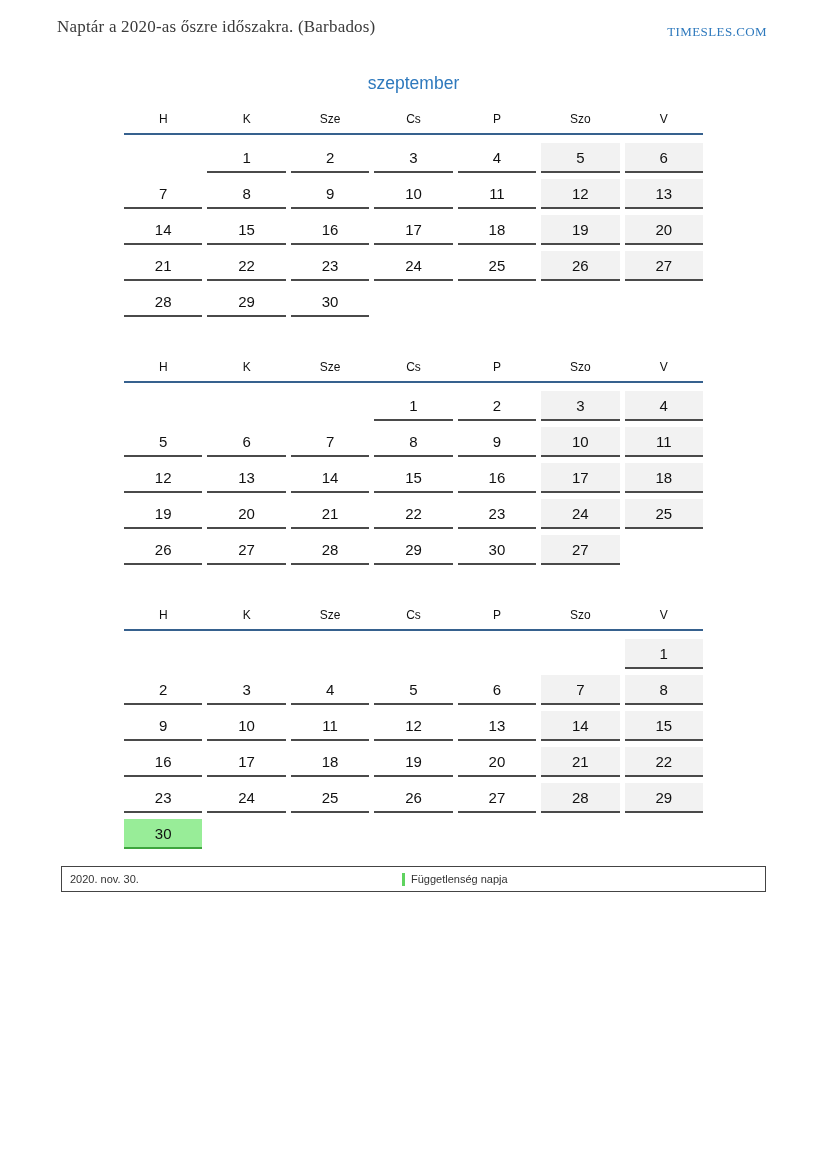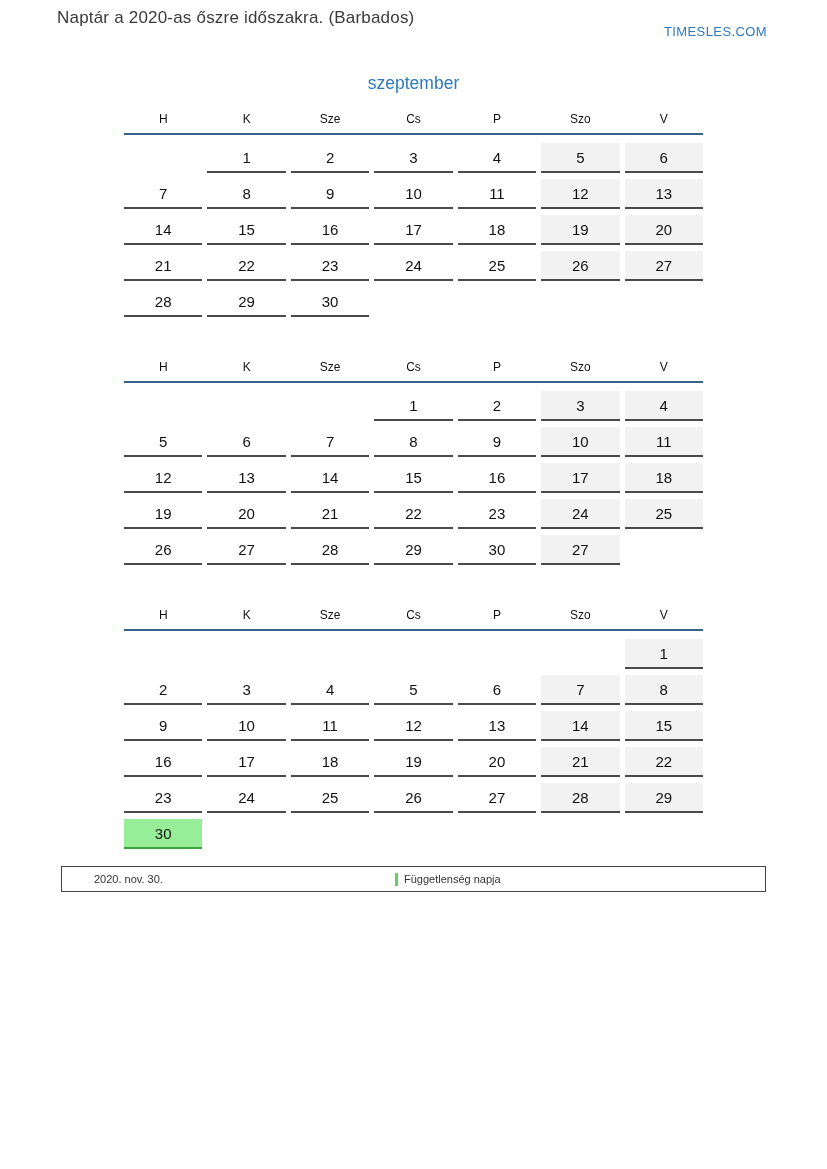--- a/index.html
+++ b/index.html
@@ -12,21 +12,21 @@
     --underline:#4a4a4a;
   }
   *{margin:0;padding:0;box-sizing:border-box;}
   html,body{background:#fff;}
   body{
     width:827px;height:1169px;position:relative;
     font-family:"Liberation Sans",sans-serif;
     color:#1a1a1a;
   }
   
-  .page-header{position:relative;padding:8px 60px 0 57px;height:43px;}
+  .page-header{position:relative;padding:17px 60px 0 57px;height:43px;font-family:Liberation Serif, serif;}
   .page-title{font-size:17px;font-weight:normal;color:#3a3a3a;letter-spacing:.2px;}
   .brand{
     position:absolute;right:60px;top:24px;
     font-size:13px;color:var(--accent);text-decoration:none;letter-spacing:.4px;
     cursor:pointer;
   }
   
   .months{width:579px;margin:12px auto;}
   .month{margin-top:24px;}
   .month:first-child{margin-top:30px;}
@@ -55,23 +55,23 @@
   .cell.empty{border-bottom:none;background:transparent;}
   .cell.weekend{background:var(--weekend);}
   .cell.holiday{background:var(--holiday-bg);border-bottom-color:var(--holiday-border);}
   
   .legend-box{
     width:705px;height:26px;margin:17px auto 0;
     border:1.5px solid #444;
     display:flex;align-items:center;position:relative;
     font-size:11px;color:#333;
   }
-  .legend-date{padding-left:8px;margin-left:24px;}
+  .legend-date{padding-left:8px;}
   .legend-item{
-    position:absolute;left:333px;top:0;height:100%;
+    position:absolute;left:340px;top:0;height:100%;
     display:flex;align-items:center;gap:6px;
   }
   .legend-marker{width:3px;height:13px;background:var(--marker);display:inline-block;}
 </style>
 </head>
 <body>
 
 <header class="page-header">
   <h1 class="page-title">Naptár a 2020-as őszre időszakra. (Barbados)</h1>
   <a class="brand">TIMESLES.COM</a>

